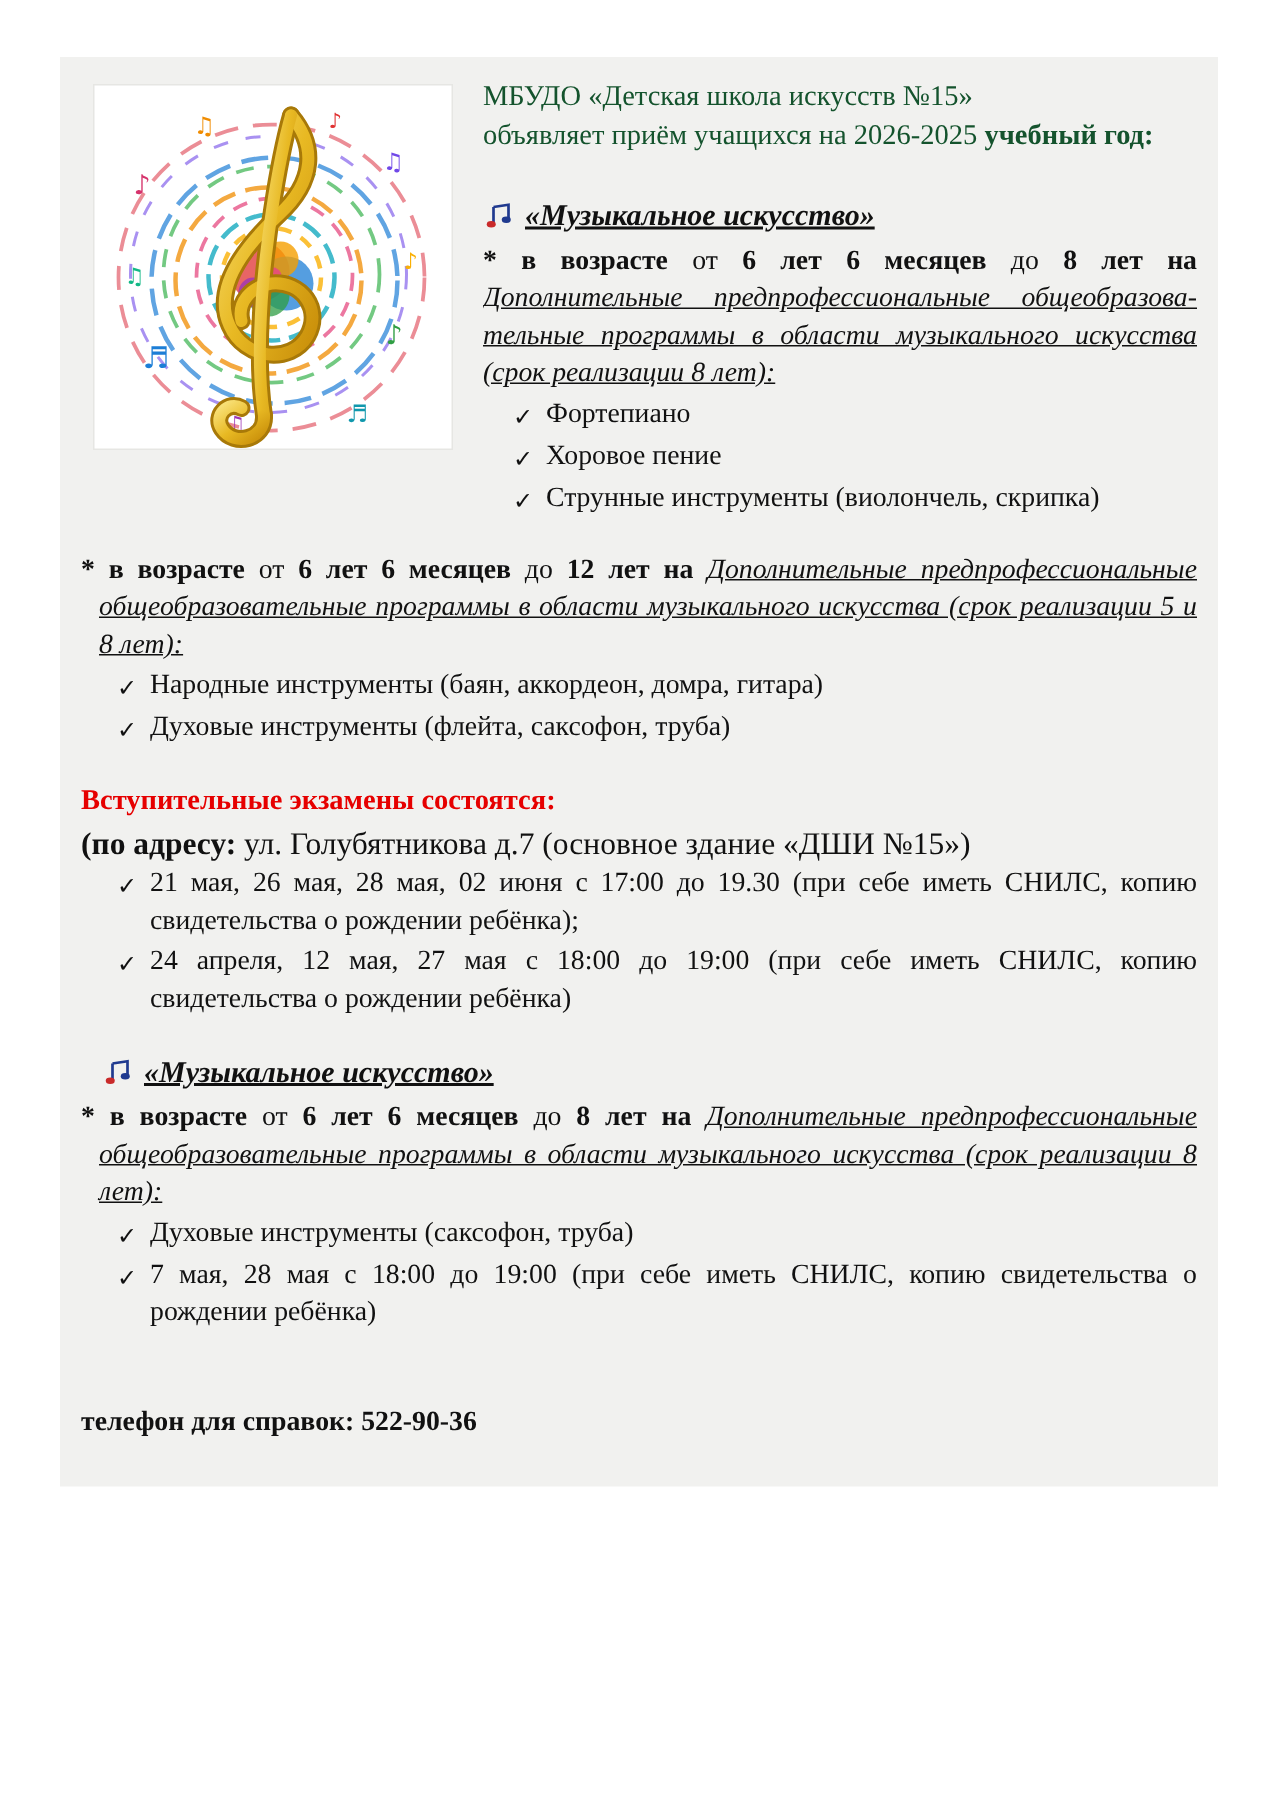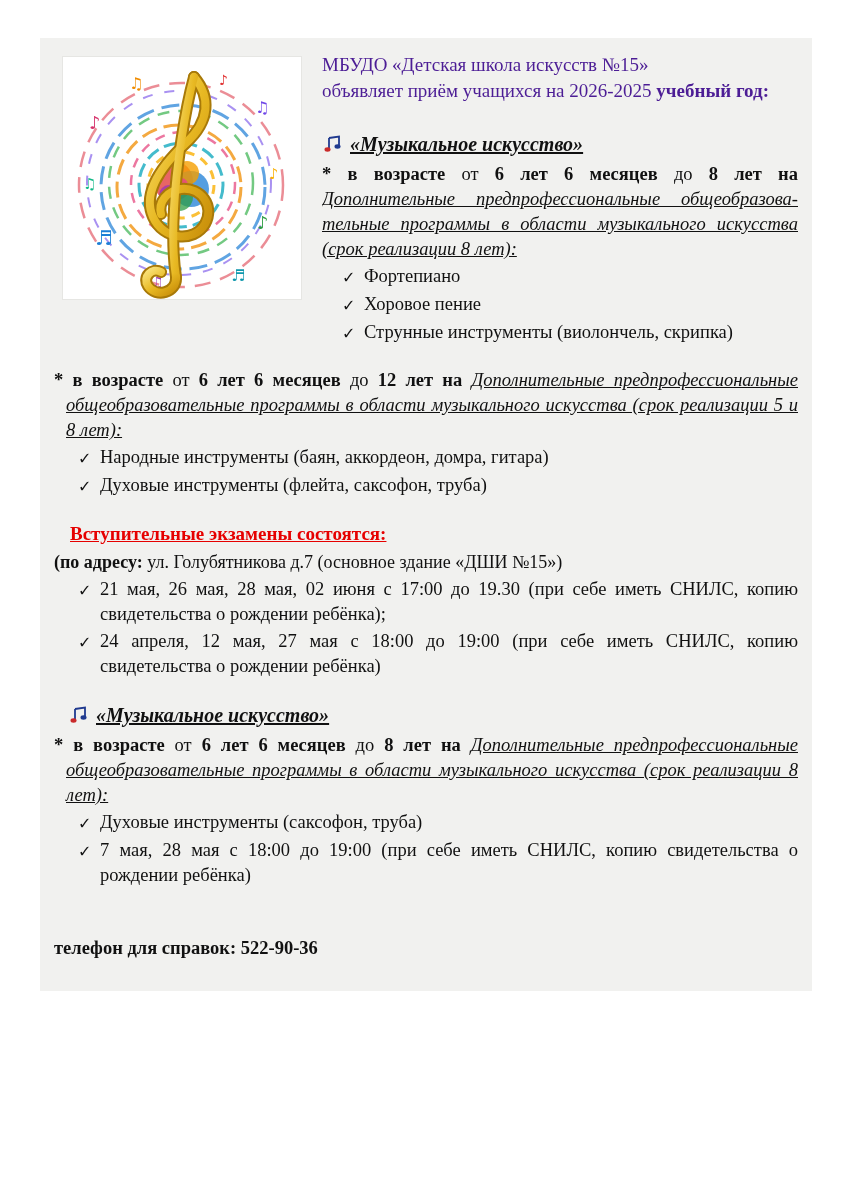--- a/index.html
+++ b/index.html
@@ -23,21 +23,21 @@
     background:#ffffff;
     border:1px solid #e6e6e3;
     margin:12px 20px 10px 8px;
     position:relative;
   }
   .clef-figure svg { display:block; width:100%; height:100%; }
   .right-col { overflow:hidden; } 
 
   p { margin:0; }
   .header-blue {
-    color:#4c1d95;
+    color:#14532d;
     font-size:19px; line-height:26px;
     margin-top:8px;
   }
   .b { font-weight:bold; }
   .iu { font-style:italic; text-decoration:underline; }
 
   .sec-title { margin:28px 0 2px 0; font-size:20px; line-height:24px; display:flex; align-items:center; gap:8px; }
   .sec-title .title-text { font-weight:bold; font-style:italic; text-decoration:underline; }
   .sec-title.indented { margin-left:14px; margin-top:24px; }
   .note-icon { display:inline-block; width:20px; height:20px; flex:0 0 20px; }
@@ -56,26 +56,25 @@
     display:flex; align-items:flex-start;
     font-size:18.5px; line-height:25px;
     margin-top:2px;
   }
   .check-row .check { flex:0 0 22px; font-family:"DejaVu Sans",sans-serif; font-size:16px; padding-top:1px; }
   .check-row .check-text { flex:1; text-align:justify; }
   .indent1 { margin-left:20px; }   
   .indent2 { margin-left:24px; }   
 
   .red-heading {
-    color:#e60000; font-weight:bold; text-decoration:underline;
+    color:#e60000; font-weight:bold; 
     font-size:19px; line-height:25px;
     margin-top:22px;
-    margin-left:16px;
-  }
-  .venue-line { font-size:18px; line-height:25px; margin-top:4px; }
+  }
+  .venue-line { font-size:21px; line-height:25px; margin-top:4px; }
   .venue-line.gap { margin-top:24px; }
   .phone-line { font-weight:bold; font-size:18.5px; line-height:25px; margin-top:48px; }
 </style>
 </head>
 <body>
 
 <div class="sheet">
   <div class="content">
 
     <div class="clef-figure">

